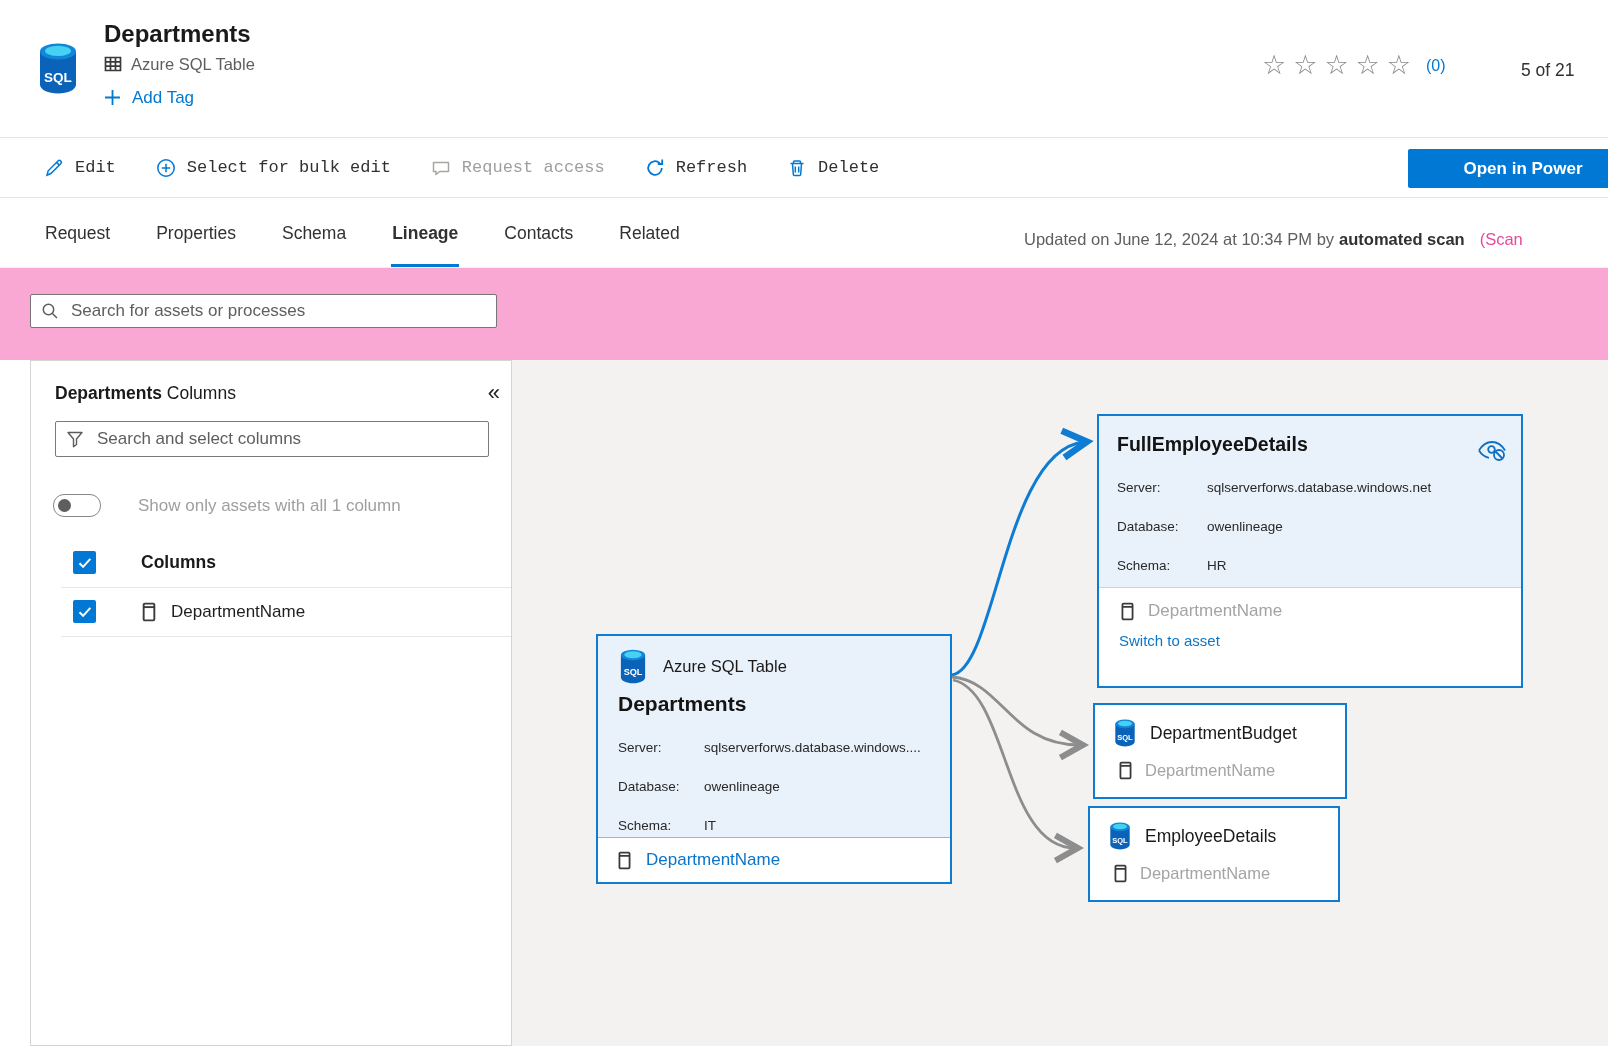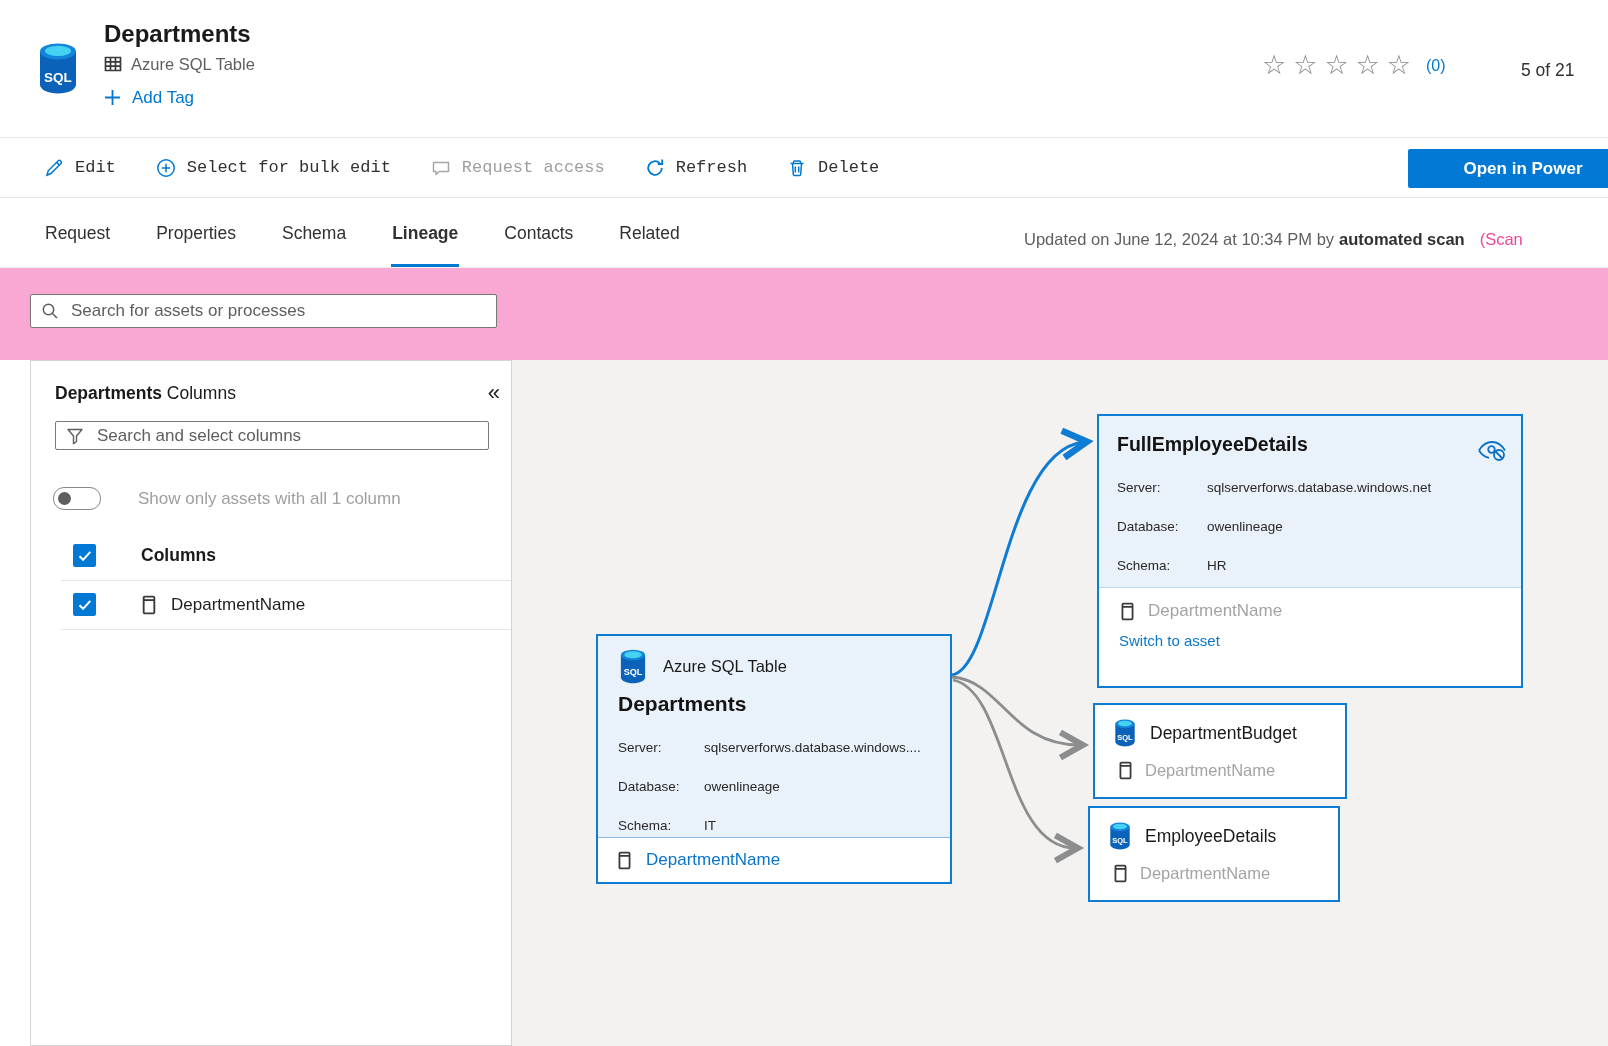--- a/index.html
+++ b/index.html
@@ -75,21 +75,21 @@
   .node-details{left:576px;top:446px;width:252px;height:96px;}
   .sm-title-row{display:flex;align-items:center;gap:13px;padding:14px 0 0 18px;font-size:17.5px;color:#1b1a19;}
   .sm-col{display:flex;align-items:center;gap:13px;padding:14px 0 0 24px;font-size:16.5px;color:#a6a4a2;cursor:pointer;}
 
   
   .panel{position:absolute;left:30px;top:360px;width:482px;height:686px;background:#fff;border:1px solid #d6d4d2;box-sizing:border-box;}
   .panel-head{display:flex;justify-content:space-between;align-items:center;padding:21px 11px 0 24px;}
   .panel-title{font-size:17.5px;color:#1b1a19;}
   .panel-title .tb{font-weight:700;}
   .collapse{font-size:22px;color:#201f1e;cursor:pointer;line-height:1;}
-  .filterbox{margin:17px 22px 12px 24px;height:29px;border:1px solid #7a7a7a;border-radius:2px;display:flex;align-items:center;gap:11px;padding:0 10px;box-sizing:border-box;}
+  .filterbox{margin:17px 22px 12px 24px;height:36px;border:1px solid #7a7a7a;border-radius:2px;display:flex;align-items:center;gap:11px;padding:0 10px;box-sizing:border-box;}
   .filterbox input{flex:1;border:none;outline:none;font-size:17px;font-family:inherit;color:#323130;background:transparent;}
   .filterbox input::placeholder{color:#605e5c;}
   .togglerow{display:flex;align-items:center;gap:37px;margin:37px 22px 0 22px;}
   .toggle{width:46px;height:21px;border:1px solid #8a8886;border-radius:11px;position:relative;background:#fff;cursor:pointer;flex:none;}
   .toggle .knob{position:absolute;left:4px;top:3.5px;width:13px;height:13px;border-radius:50%;background:#605e5c;}
   .toggle-label{font-size:17px;color:#a19f9d;}
   .prow{display:flex;align-items:center;margin-left:30px;padding:12px 0 13px 12px;border-bottom:1px solid #e8e6e4;}
   .prow.first{margin-top:22px;}
   .cb{width:23px;height:23px;border-radius:2px;background:#0078d4;display:flex;align-items:center;justify-content:center;flex:none;cursor:pointer;}
   .group-label{font-size:17.5px;font-weight:700;color:#1b1a19;margin-left:45px;}

